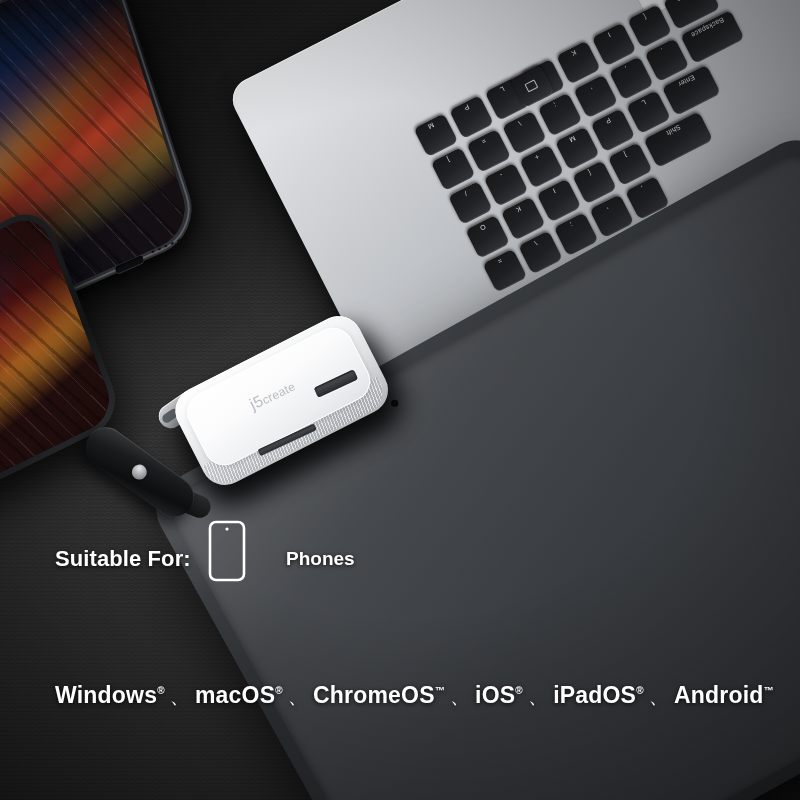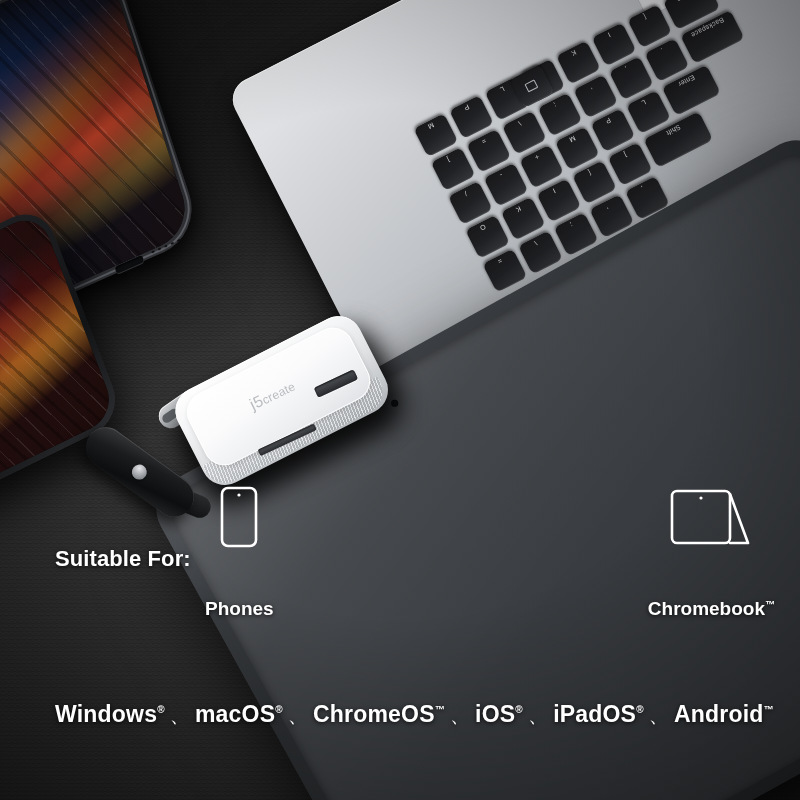--- a/index.html
+++ b/index.html
@@ -448,21 +448,20 @@
     left: 205px;
     top: 498px;
     width: 570px;
     height: 120px;
     display: flex;
     align-items: flex-end;
     justify-content: space-between;
   }
   .device-item {
     display: flex;
-    flex-direction: column;
     align-items: center;
     justify-content: flex-end;
     height: 120px;
     gap: 37px;
   }
   .device-glyph {
     display: flex;
     align-items: flex-end;
     justify-content: center;
     height: 62px;
@@ -478,21 +477,21 @@
   }
   .device-label sup {
     font-size: 10px;
     vertical-align: super;
     font-weight: bold;
   }
 
   .os-line {
     position: absolute;
     left: 55px;
-    top: 701px;
+    top: 682px;
     font-size: 23px;
     font-weight: bold;
     color: #ffffff;
     text-shadow: 0 1px 4px rgba(0,0,0,0.85);
     white-space: nowrap;
     letter-spacing: 0.2px;
     text-align: right;
   }
   .os-line .os-name sup {
     font-size: 10px;
@@ -625,29 +624,19 @@
     <div class="device-row" id="device-row">
         <div class="device-item">
           <div class="device-glyph">
             <svg width="44" height="62" viewBox="0 0 44 62">
       <rect x="5" y="2" width="34" height="58" rx="6" fill="none" stroke="#ffffff" stroke-width="2.6" stroke-linejoin="round" stroke-linecap="round"></rect>
       <circle cx="22" cy="9" r="1.6" fill="#ffffff"></circle>
     </svg>
           </div>
           <div class="device-label">Phones</div>
         </div>
-        <div class="device-item">
-          <div class="device-glyph">
-            <svg width="86" height="60" viewBox="0 0 86 60">
-      <rect x="4" y="3" width="58" height="52" rx="5" fill="none" stroke="#ffffff" stroke-width="2.6" stroke-linejoin="round" stroke-linecap="round"></rect>
-      <circle cx="33" cy="10" r="1.6" fill="#ffffff"></circle>
-      <path d="M62 6 L80 55 L62 55" fill="none" stroke="#ffffff" stroke-width="2.6" stroke-linejoin="round" stroke-linecap="round"></path>
-    </svg>
-          </div>
-          <div class="device-label">Chromebook<sup>™</sup></div>
-        </div>
       </div>
 
 
     <div class="os-line" id="os-line"><span class="os-name">Windows<sup>®</sup></span><span class="sep">、</span><span class="os-name">macOS<sup>®</sup></span><span class="sep">、</span><span class="os-name">ChromeOS<sup>™</sup></span><span class="sep">、</span><span class="os-name">iOS<sup>®</sup></span><span class="sep">、</span><span class="os-name">iPadOS<sup>®</sup></span><span class="sep">、</span><span class="os-name">Android<sup>™</sup></span></div>
   </div>
 
 </div>
 
 </body></html>

